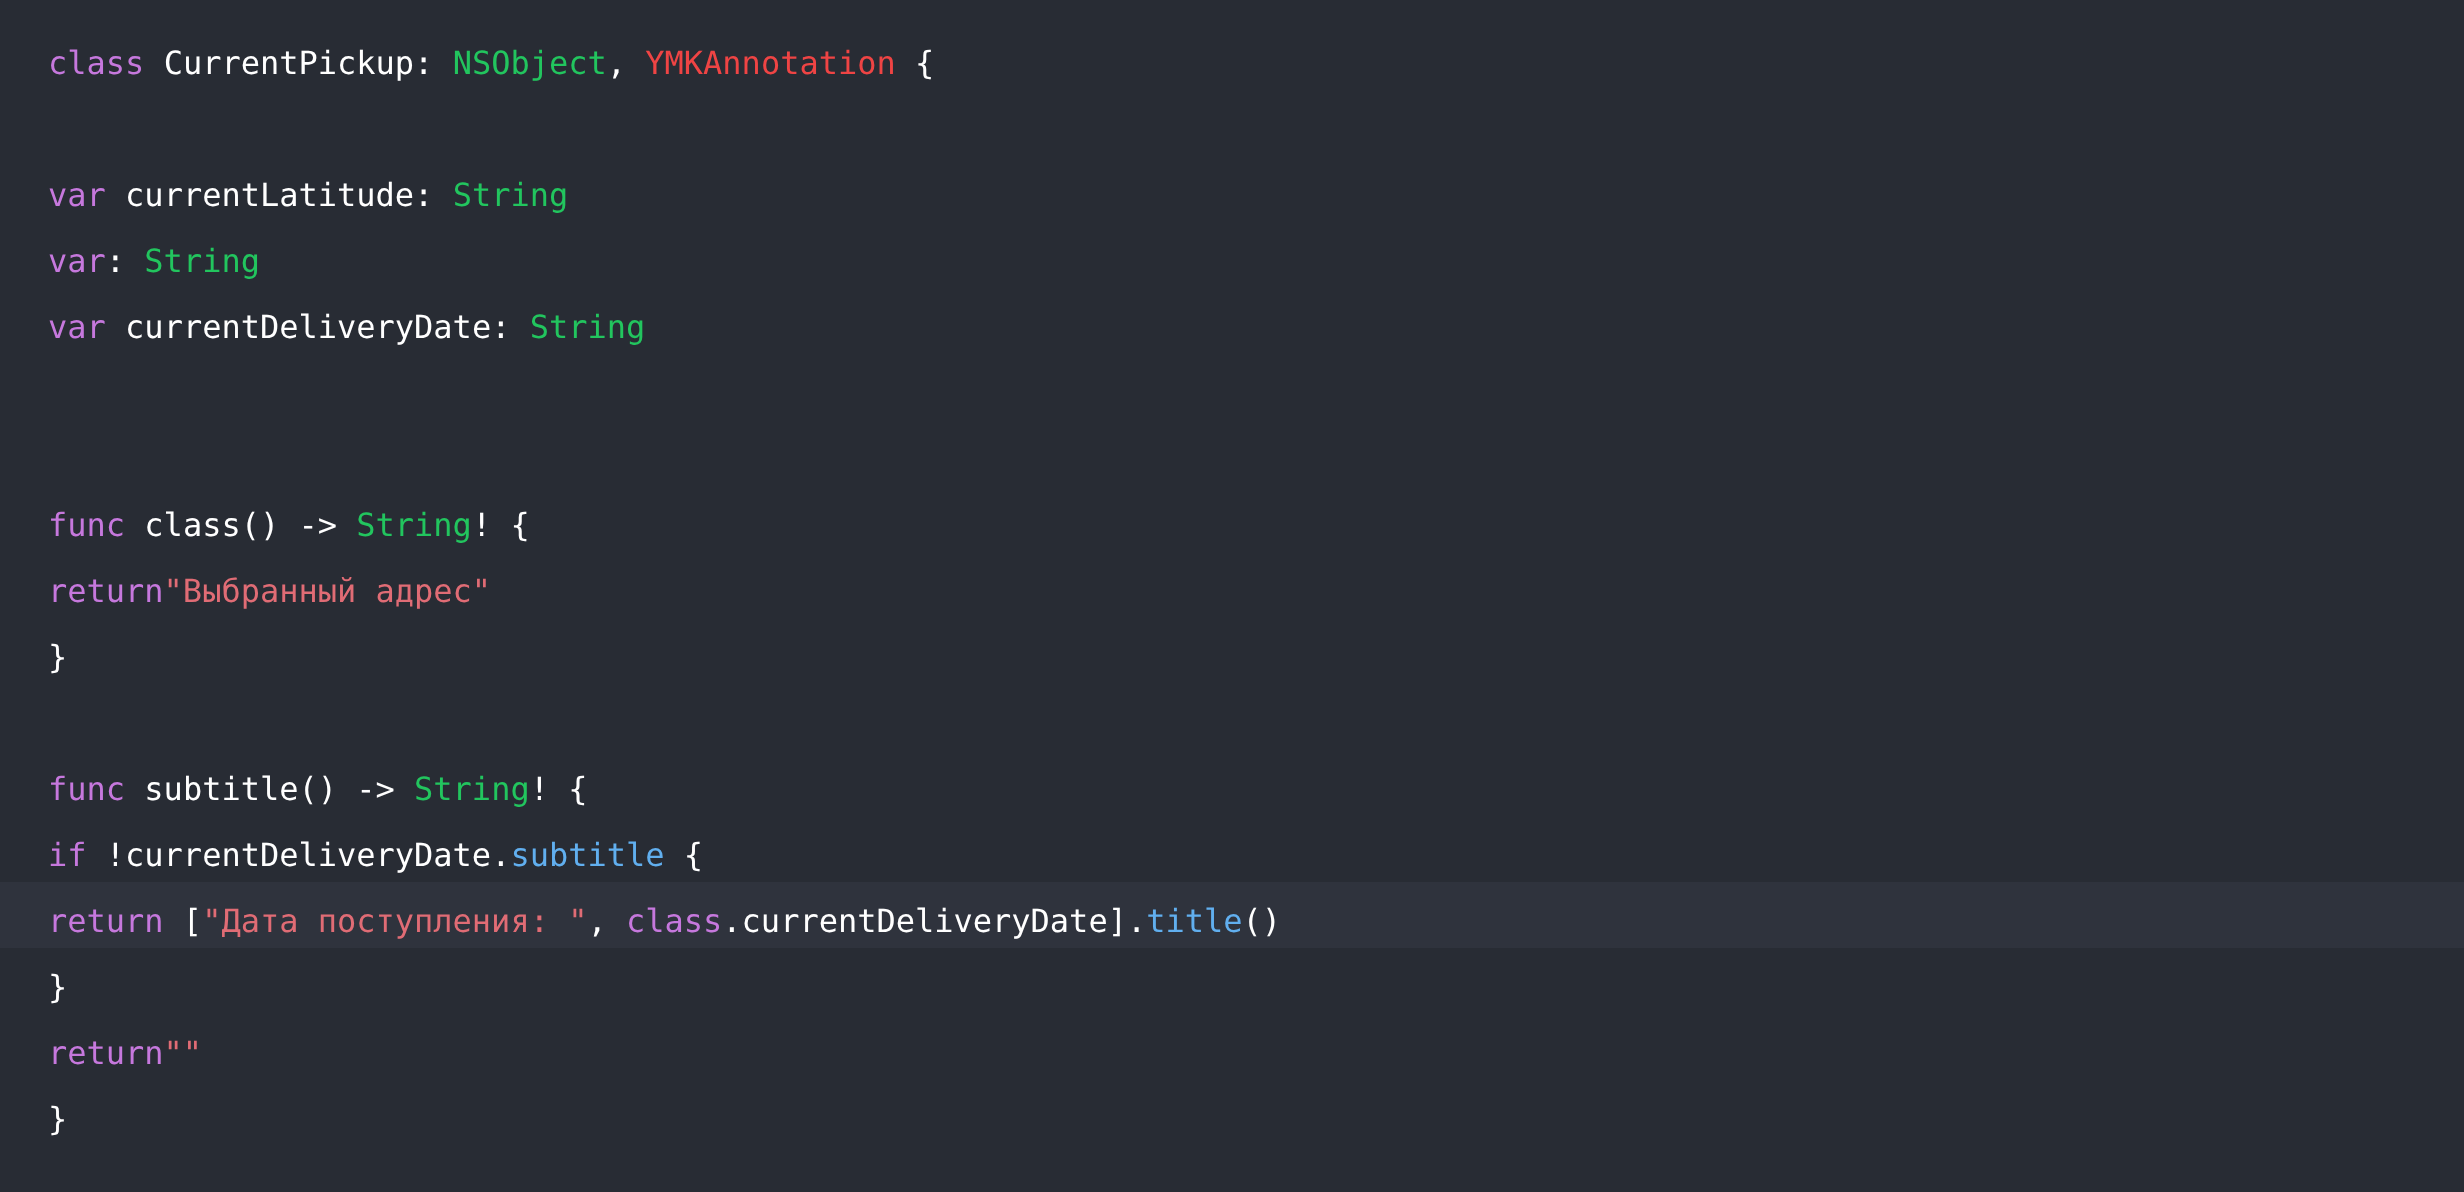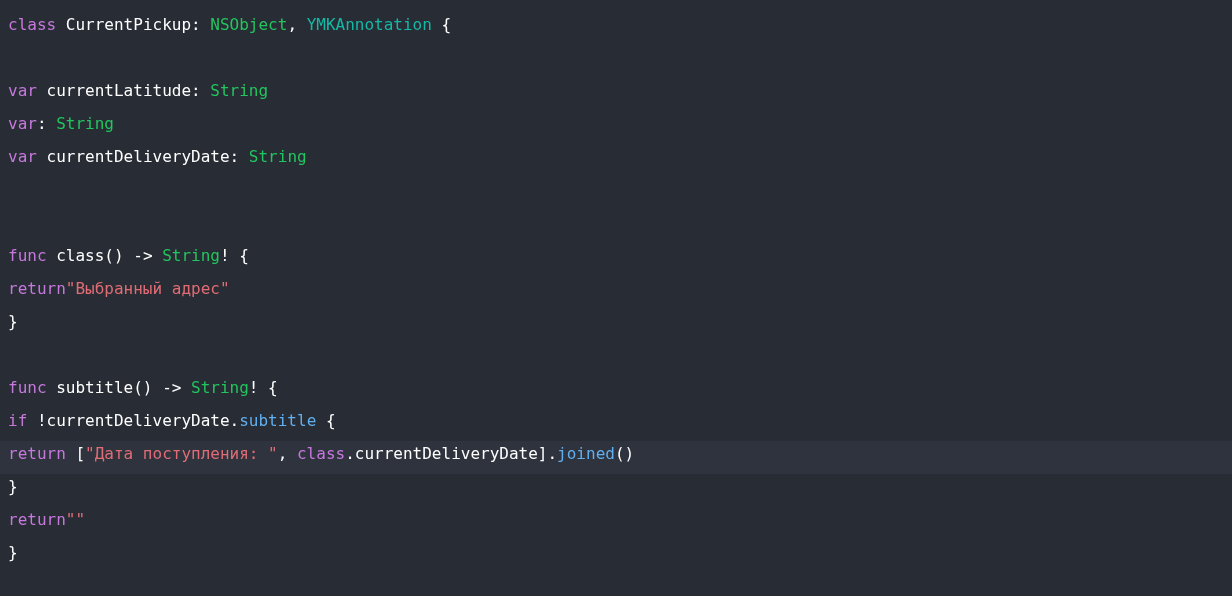--- a/index.html
+++ b/index.html
@@ -9,31 +9,31 @@
     font-size: 16px;
     line-height: 1.6;
     color: #abb2bf;
     width: 1232px;
     height: 596px;
     overflow: hidden;
     padding-top: 12px;
   }
   .line {
     white-space: pre;
-    padding-left: 8px;
+    padding-left: 24px;
     height: 33px;
     display: flex;
-    align-items: flex-start;
+    align-items: flex-end;
   }
   .line.highlighted {
     background: #2f333d;
   }
   .kw-class   { color: #c678dd; }  
   .type       { color: #22c55e; }  
-  .type2      { color: #14b8a6; }  
+  .type2      { color: #ef4444; }  
   .ident      { color: #ffffff; }  
   .method     { color: #61afef; }  
   .string     { color: #e06c75; }
 </style>
 </head>
 <body>
 
 <div>
 
 <div class="line"><span class="kw-class">class</span><span class="ident"> <span>CurrentPickup</span></span><span class="ident">: </span><span class="type">NSObject</span><span class="ident">, </span><span class="type2">YMKAnnotation</span><span class="ident"> {</span></div>
@@ -54,21 +54,21 @@
 <div class="line">        <span class="kw-class">return</span> <span class="string">"Выбранный адрес"</span></div>
 
 <div class="line">    <span class="ident">}</span></div>
 
 <div class="line"> </div>
 
 <div class="line">    <span class="kw-class">func</span><span class="ident"> <span>subtitle</span></span><span class="ident">() -&gt; </span><span class="type">String</span><span class="ident">! {</span></div>
 
 <div class="line">        <span class="kw-class">if</span><span class="ident"> !</span><span class="ident">currentDeliveryDate</span><span class="ident">.</span><span class="method">subtitle</span><span class="ident"> {</span></div>
 
-<div class="line highlighted">            <span class="kw-class">return</span><span class="ident"> [</span><span class="string">"Дата поступления: "</span><span class="ident">, </span><span class="kw-class">class</span><span class="ident">.</span><span class="ident">currentDeliveryDate</span><span class="ident">].</span><span class="method">joined</span><span class="ident">()</span></div>
+<div class="line highlighted">            <span class="kw-class">return</span><span class="ident"> [</span><span class="string">"Дата поступления: "</span><span class="ident">, </span><span class="kw-class">class</span><span class="ident">.</span><span class="ident">currentDeliveryDate</span><span class="ident">].</span><span class="method">title</span><span class="ident">()</span></div>
 
 <div class="line">        <span class="ident">}</span></div>
 
 <div class="line">        <span class="kw-class">return</span> <span class="string">""</span></div>
 
 <div class="line">    <span class="ident">}</span></div>
 
 </div>
 
 </body></html>

